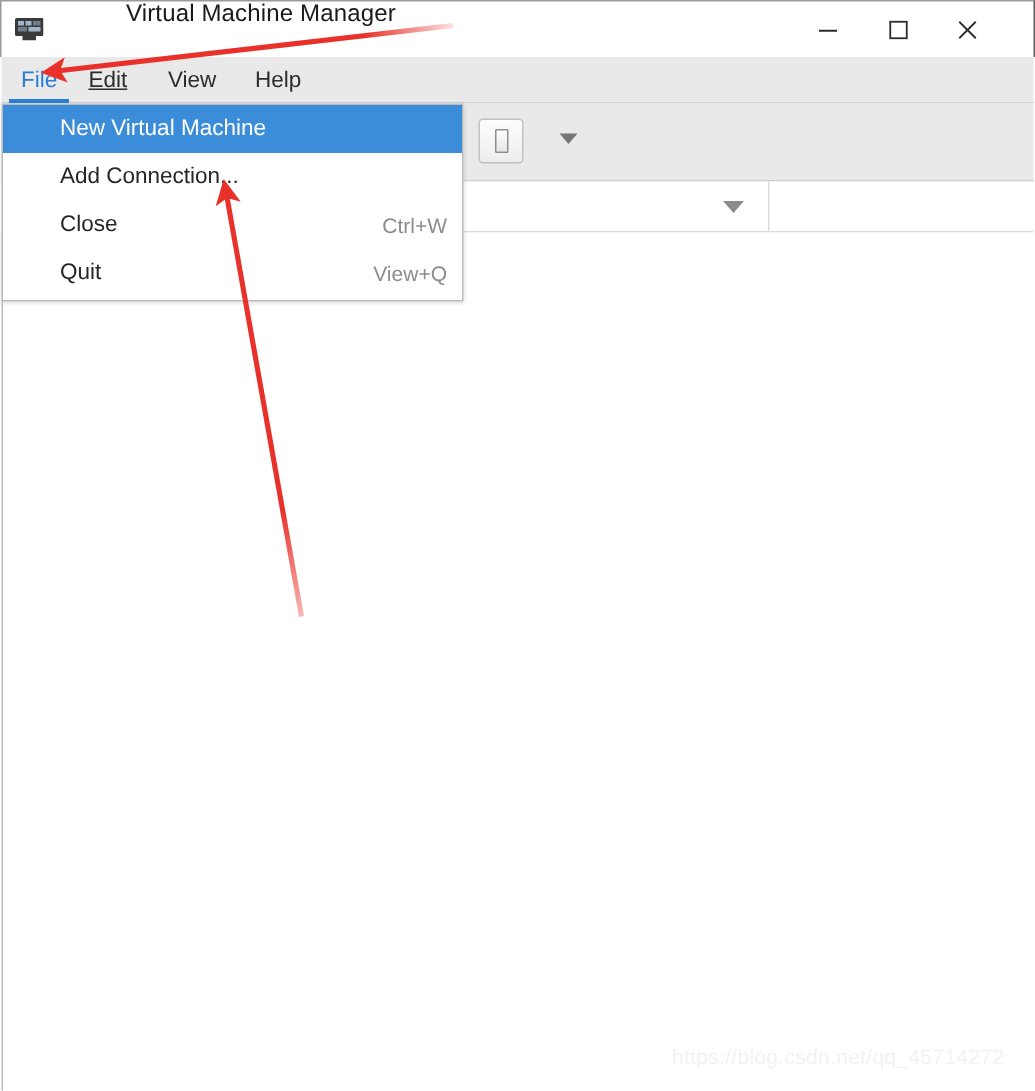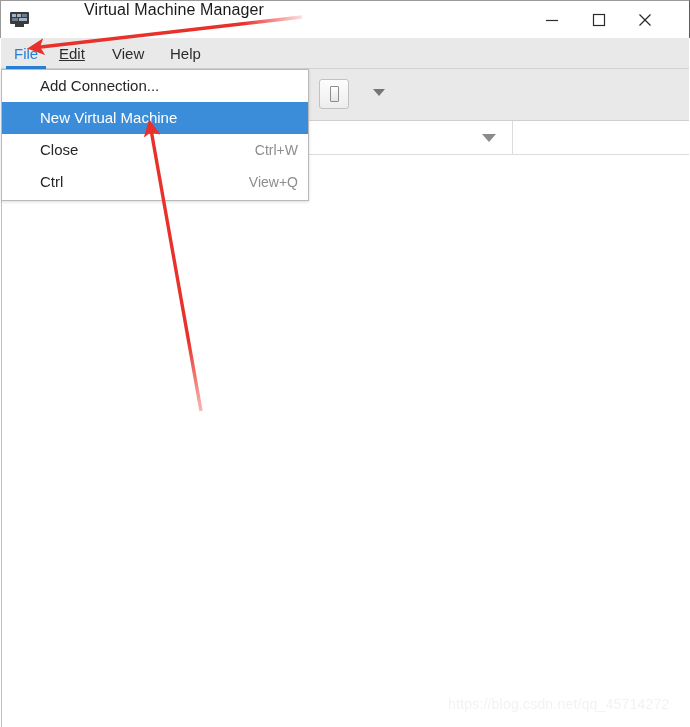--- a/index.html
+++ b/index.html
@@ -305,32 +305,32 @@
 
   <div id="column-header">
     <div id="col-name">
       <span id="col-sort-indicator"></span>
     </div>
   </div>
 
   <div id="vm-list-area"></div>
 
   <div id="file-menu-popup">
+    <div class="popup-item highlighted">
+      <span class="pi-label">New Virtual Machine</span>
+    </div>
     <div class="popup-item">
       <span class="pi-label">Add Connection...</span>
-    </div>
-    <div class="popup-item highlighted">
-      <span class="pi-label">New Virtual Machine</span>
     </div>
     <div class="popup-item">
       <span class="pi-label">Close</span>
       <span class="pi-accel">Ctrl+W</span>
     </div>
     <div class="popup-item">
-      <span class="pi-label">Ctrl</span>
+      <span class="pi-label">Quit</span>
       <span class="pi-accel">View+Q</span>
     </div>
   </div>
 
   <svg id="annotations" viewBox="0 0 690 727">
     <defs>
       <marker id="arrowhead" markerWidth="5" markerHeight="5" refX="3.6" refY="2.5" orient="auto" markerUnits="strokeWidth">
         <path d="M0,0 L5,2.5 L0,5 L1.2,2.5 Z" fill="#e8312a"></path>
       </marker>
       <linearGradient id="fade1" x1="1" y1="0" x2="0" y2="0">

